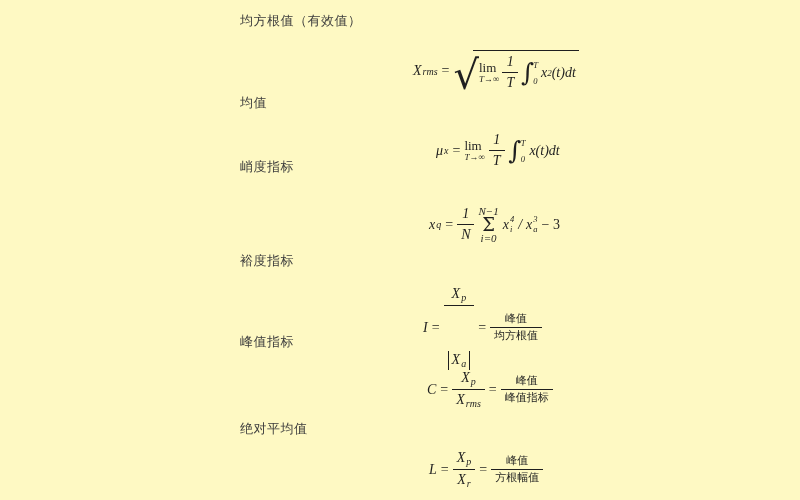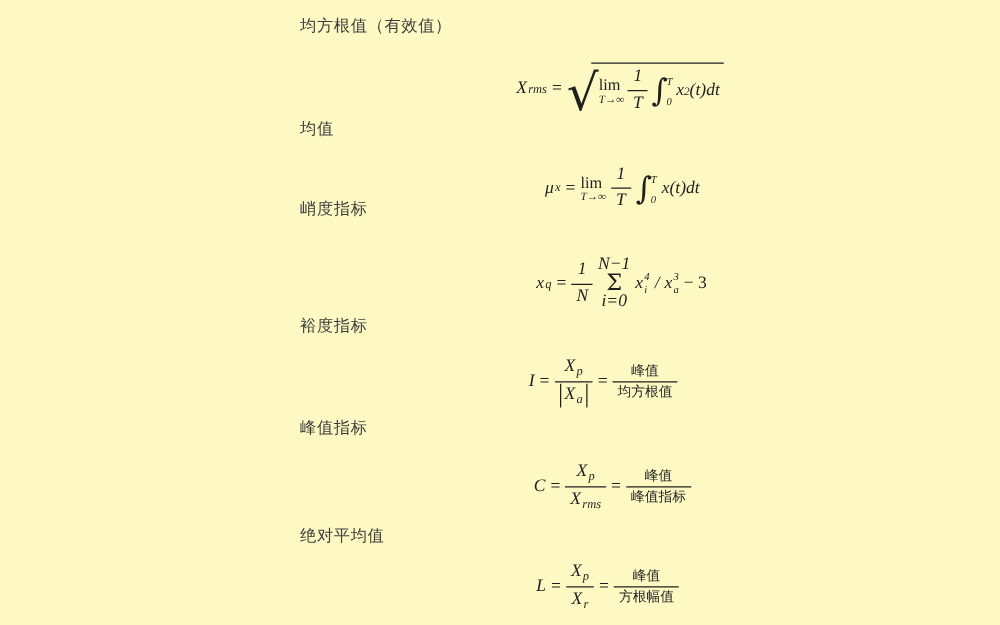--- a/index.html
+++ b/index.html
@@ -49,21 +49,21 @@
   .frac .den { padding: 1px 4px 0; }
   .cn, .cn .num, .cn .den {
     font-style: normal;
     font-family: "DejaVu Sans", sans-serif;
     font-size: 11px;
   }
   .limstack { display: inline-flex; flex-direction: column; line-height: 1; }
   .ltop { font-size: 13px; }
   .lbot { font-size: 9px; margin-top: 1px; }
   .sumstack { display: inline-flex; flex-direction: column; align-items: center; line-height: 1; }
-  .stop, .sbot { font-size: 14px; font-style: italic; }
+  .stop, .sbot { font-size: 11px; font-style: italic; }
   .ssigma { font-size: 18px; line-height: 0.9; font-family: "DejaVu Serif", serif; }
   .intgrp { display: inline-flex; align-items: center; }
   .isign { font-style: normal; font-size: 25px; line-height: 1; font-family: "DejaVu Serif", serif; }
   .ilims {
     display: inline-flex; flex-direction: column; justify-content: space-between;
     height: 26px; font-size: 8.5px; margin-left: -1px;
   }
   .supsub {
     display: inline-flex; flex-direction: column; justify-content: center;
     font-size: 8.5px; line-height: 1.15; margin-left: 1px;
@@ -72,21 +72,21 @@
   .radsign {
     font-style: normal; font-family: "DejaVu Sans", sans-serif;
     font-size: 40px; line-height: 0.85; align-self: flex-end; margin-right: -6px;
   }
   .radicand {
     display: inline-flex; align-items: center; gap: 3px;
     border-top: 1.4px solid currentColor; padding: 2px 3px 0 6px;
   }
   .abs {
     display: inline-block; padding: 0 3px;
-    border-left: 1px solid currentColor; border-right: 1px solid currentColor;
+    border-left: 1px solid currentColor; border-right: 1px solid currentColor; margin-top: 44px;
   }
 </style>
 </head>
 <body>
 
 <div class="page">
 
   <div class="label" style="top:12px">均方根值（有效值）</div>
   <div class="formula" style="left:413px; top:50px">
     <span class="tgrp">

